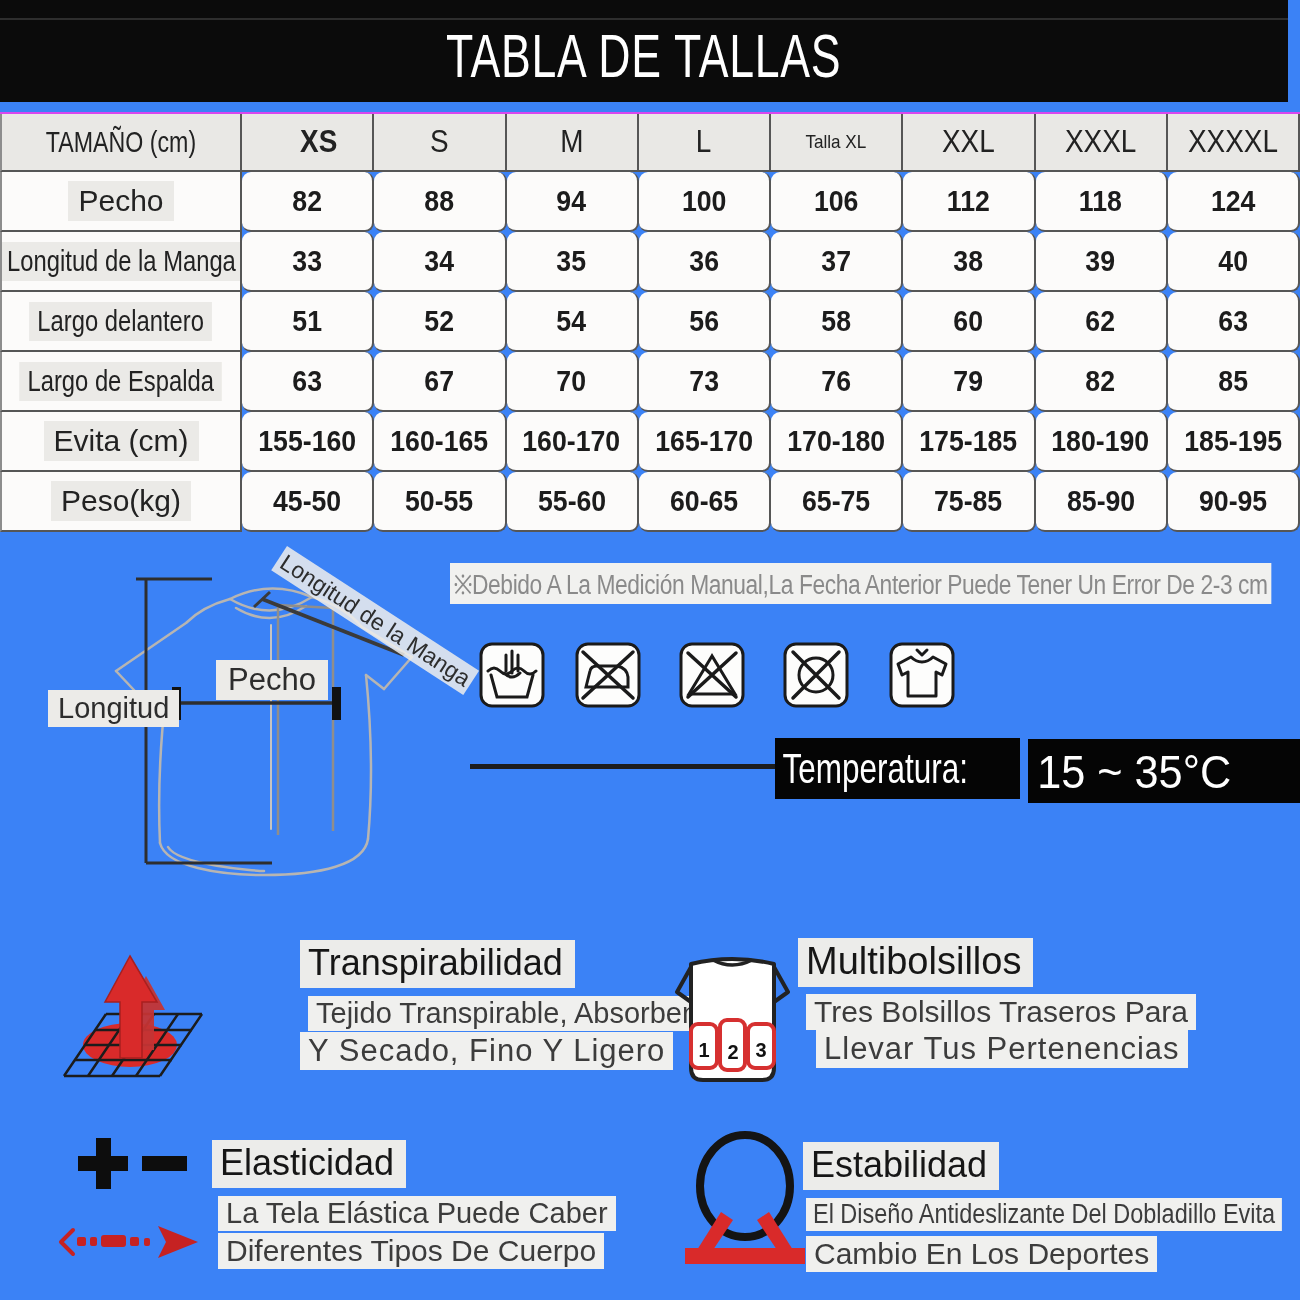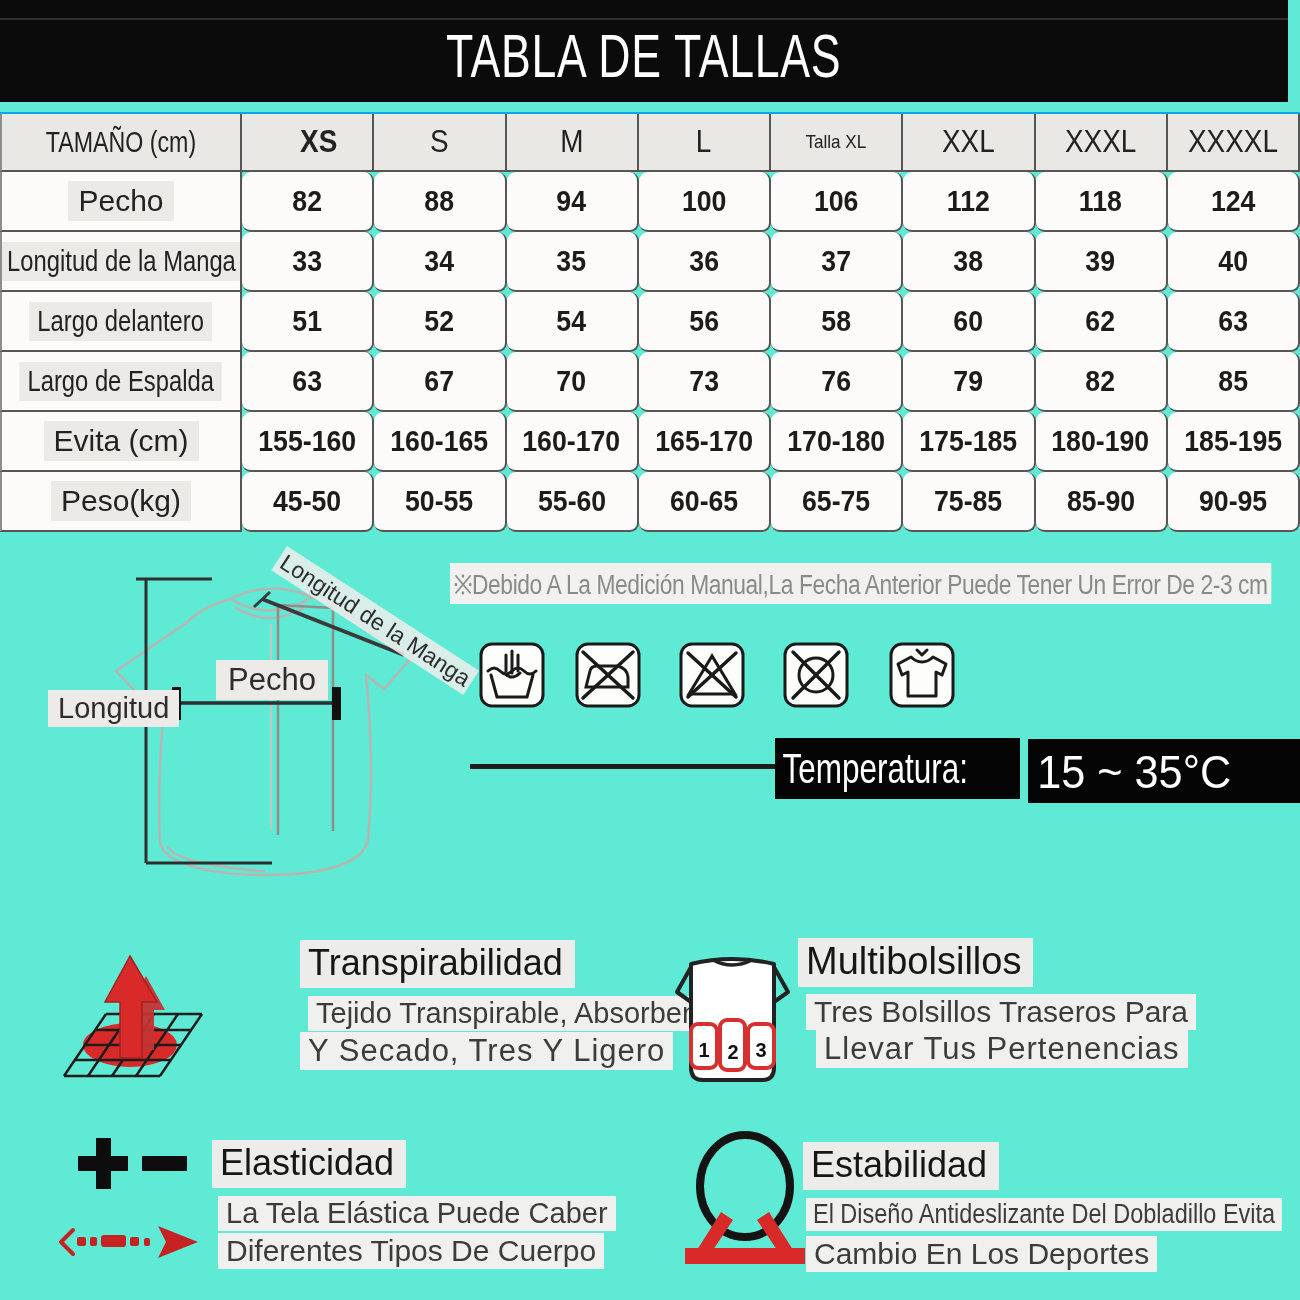--- a/index.html
+++ b/index.html
@@ -1,31 +1,31 @@
 <!DOCTYPE html>
 <html><head>
 <meta charset="utf-8">
 <style>
   * { margin:0; padding:0; box-sizing:border-box; }
   html,body { background:#fff; }
   body { font-family:"Liberation Sans", sans-serif; }
-  #stage { position:relative; width:1300px; height:1300px; background:#5eead4; overflow:hidden; }
+  #stage { position:relative; width:1300px; height:1300px; background:#3b82f6; overflow:hidden; }
 
   
   .banner { position:absolute; left:0; top:0; width:1288px; height:102px; background:#0b0b0b;
             display:flex; align-items:center; justify-content:center; }
   .banner::before { content:""; position:absolute; left:0; top:18px; width:100%; height:2px; background:#2e2e2e; }
   .banner-title { color:#fff; font-size:62px; font-weight:400; letter-spacing:1px;
                   transform:scaleX(0.72); white-space:nowrap; margin-top:8px; }
 
   
   #size-table { position:absolute; left:0; top:112px; width:1300px;
                 display:grid; grid-template-columns:242px repeat(8, 1fr);
                 grid-template-rows:58px repeat(6, 60px);
-                border-top:2px solid #0ea5e9;text-align:center; }
+                border-top:2px solid #d946ef;text-align:center; }
   .cell { border-right:2px solid #565656; border-bottom:2px solid #565656;
           display:flex; align-items:center; justify-content:center;
           background:#fcfbfa; overflow:hidden; }
   .cell.first { border-left:2px solid #8d8d8d; }
   .cell.th { background:#e9e8e5; color:#222; font-size:31px; }
   .cell.th .inner { transform:scaleX(0.9); white-space:nowrap; }
   .cell.th.xs { font-weight:700;padding-left:24px; }
   .cell.th.small { font-size:19px; }
   .cell.th.tamano { font-size:29px; }
   .cell.th.tamano .inner { transform:scaleX(0.8); }
@@ -378,21 +378,21 @@
     <ellipse cx="68" cy="101" rx="47" ry="22" fill="#d92a2a"></ellipse>
     <g stroke="#1c1c1c" stroke-width="2.5" fill="none">
       <path d="M2,132 L98,132 M13,116 L110,116 M23,101 L120,101 M33,86 L130,86 M44,70 L140,70"></path>
       <path d="M2,132 L44,70 M26,132 L68,70 M50,132 L92,70 M74,132 L116,70 M98,132 L140,70"></path>
     </g>
     <path d="M84,32 L103,66 L92,66 L92,106 L76,106 L76,66 L65,66 Z" fill="#c43434" opacity="0.95"></path>
     <path d="M68,12 L95,58 L80,58 L80,114 L58,114 L58,58 L43,58 Z" fill="#d92a2a" stroke="#a81f1f" stroke-width="1.5"></path>
   </svg>
   <div class="f-title" id="f1-title">Transpirabilidad</div>
   <div class="f-line" id="f1-line1">Tejido Transpirable, Absorbente</div>
-  <div class="f-line" id="f1-line2">Y Secado, Tres Y Ligero</div>
+  <div class="f-line" id="f1-line2">Y Secado, Fino Y Ligero</div>
 
   <svg class="f-icon" id="icon-pockets" width="115" height="135" viewBox="0 0 115 135">
     <path d="M16,14 Q57,4 99,14 L99,118 Q99,130 87,130 L28,130 Q16,130 16,118 Z" fill="#fff" stroke="#222" stroke-width="4" stroke-linejoin="round"></path>
     <path d="M38,10 Q57,20 77,10" fill="none" stroke="#222" stroke-width="3.5"></path>
     <path d="M16,17 L2,42 L16,52" fill="none" stroke="#222" stroke-width="4" stroke-linejoin="round"></path>
     <path d="M99,17 L113,42 L99,52" fill="none" stroke="#222" stroke-width="4" stroke-linejoin="round"></path>
     <g fill="#fff" stroke="#d63030" stroke-width="4">
       <rect x="16" y="74" width="26" height="44" rx="7"></rect>
       <rect x="45" y="70" width="25" height="50" rx="7"></rect>
       <rect x="73" y="74" width="26" height="44" rx="7"></rect>

